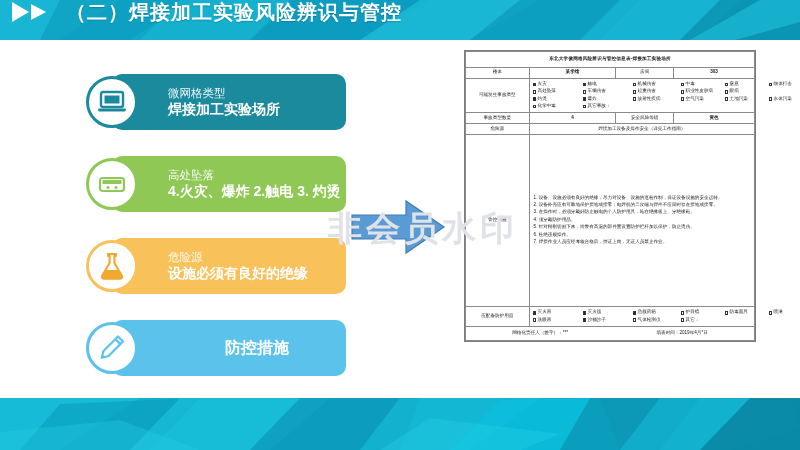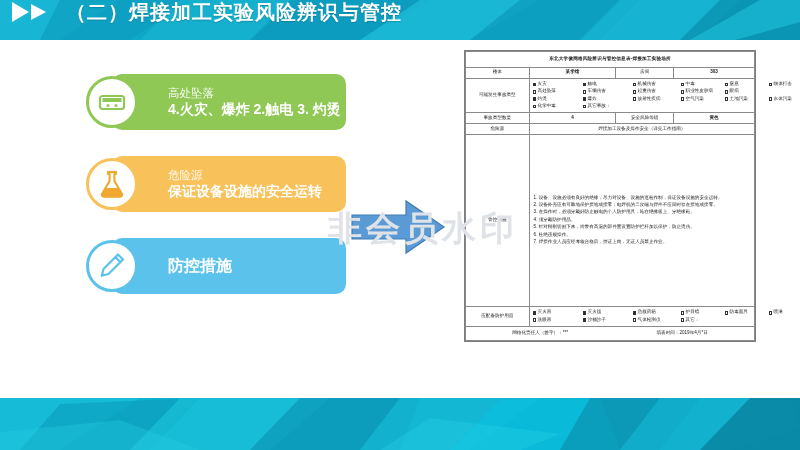--- a/index.html
+++ b/index.html
@@ -43,21 +43,21 @@
   .card .sub{font-size:11.5px;color:rgba(255,255,255,.92);line-height:1.25;margin-bottom:1px;}
   .card .main{font-size:14px;font-weight:bold;color:#ffffff;line-height:1.25;white-space:nowrap;}
   .card .main.solo{font-size:16px;}
 
   #card-type .pill{background:#1b8a9c;}
   #card-type .badge{border-color:#1b8a9c;}
   #card-accident .pill{background:#8fc855;}
   #card-accident .badge{border-color:#8fc855;}
   #card-hazard .pill{background:#f9c159;}
   #card-hazard .badge{border-color:#f9c159;}
-  #card-control{height:44px;margin-bottom:0;}
+  #card-control{height:44px;margin-bottom:0;text-align:center;}
   #card-control .pill{background:#5bc2ec;justify-content:center;}
   #card-control .badge{border-color:#5bc2ec;}
 
   
   #arrow{position:absolute;left:348px;top:198px;width:100px;height:58px;}
 
   
   #watermark{
     position:absolute;left:328px;top:206px;width:240px;
     font-size:34px;color:#dfe3e8;letter-spacing:4px;
@@ -121,40 +121,53 @@
       <svg width="42" height="22" viewBox="0 0 42 22" xmlns="http://www.w3.org/2000/svg">
         <polygon points="2,1 2,21 19,11" fill="#ffffff"></polygon>
         <polygon points="21,3 21,19 36,11" fill="#ffffff"></polygon>
       </svg>
     </span>
     <span id="title-text">（二）焊接加工实验风险辨识与管控</span>
   </div>
 
   <div id="cards">
 
+    <div class="card" id="card-type">
+      <div class="pill">
+        <span class="sub">微网格类型</span>
+        <span class="main">焊接加工实验场所</span>
+      </div>
+      <div class="badge">
+        <svg width="30" height="24" viewBox="0 0 30 24" xmlns="http://www.w3.org/2000/svg">
+          <rect x="4" y="2" width="22" height="15" rx="2" fill="none" stroke="#1b8a9c" stroke-width="2.4"></rect>
+          <rect x="7.5" y="5.5" width="15" height="8" fill="#1b8a9c"></rect>
+          <rect x="1" y="18.5" width="28" height="3" rx="1.4" fill="#1b8a9c"></rect>
+        </svg>
+      </div>
+    </div>
 
     <div class="card" id="card-accident">
       <div class="pill">
         <span class="sub">高处坠落</span>
         <span class="main">4.火灾、爆炸 2.触电 3. 灼烫</span>
       </div>
       <div class="badge">
         <svg width="30" height="22" viewBox="0 0 30 22" xmlns="http://www.w3.org/2000/svg">
           <rect x="3" y="5" width="24" height="13" rx="2.5" fill="none" stroke="#8fc855" stroke-width="2.2"></rect>
           <rect x="5.5" y="7" width="19" height="4" fill="#8fc855"></rect>
           <circle cx="11" cy="14.5" r="1.5" fill="#8fc855"></circle>
           <circle cx="19" cy="14.5" r="1.5" fill="#8fc855"></circle>
         </svg>
       </div>
     </div>
 
     <div class="card" id="card-hazard">
       <div class="pill">
         <span class="sub">危险源</span>
-        <span class="main">保证设备设施的安全运转</span>
+        <span class="main">设施必须有良好的绝缘</span>
       </div>
       <div class="badge">
         <svg width="26" height="28" viewBox="0 0 26 28" xmlns="http://www.w3.org/2000/svg">
           <path d="M9 2 h8 v2 h-1.6 v7 L23 24 a1.8 1.8 0 0 1 -1.6 2.6 H4.6 A1.8 1.8 0 0 1 3 24 l7.6 -13 V4 H9 Z" fill="none" stroke="#f0a92e" stroke-width="2.1" stroke-linejoin="round"></path>
           <path d="M7.2 18 h11.6 l3.8 6.2 a1.4 1.4 0 0 1 -1.2 2 H4.6 a1.4 1.4 0 0 1 -1.2 -2 Z" fill="#f0a92e"></path>
         </svg>
       </div>
     </div>
 
     <div class="card" id="card-control">

